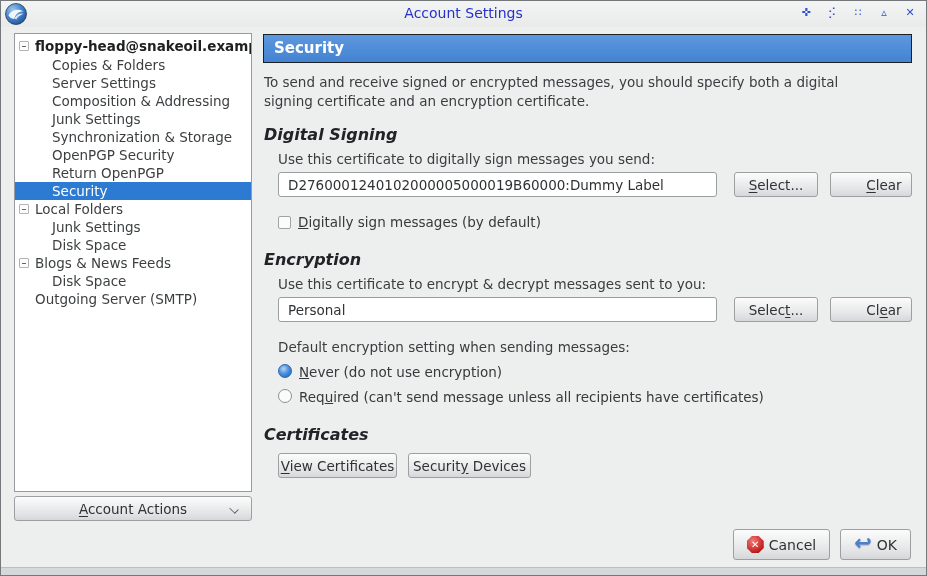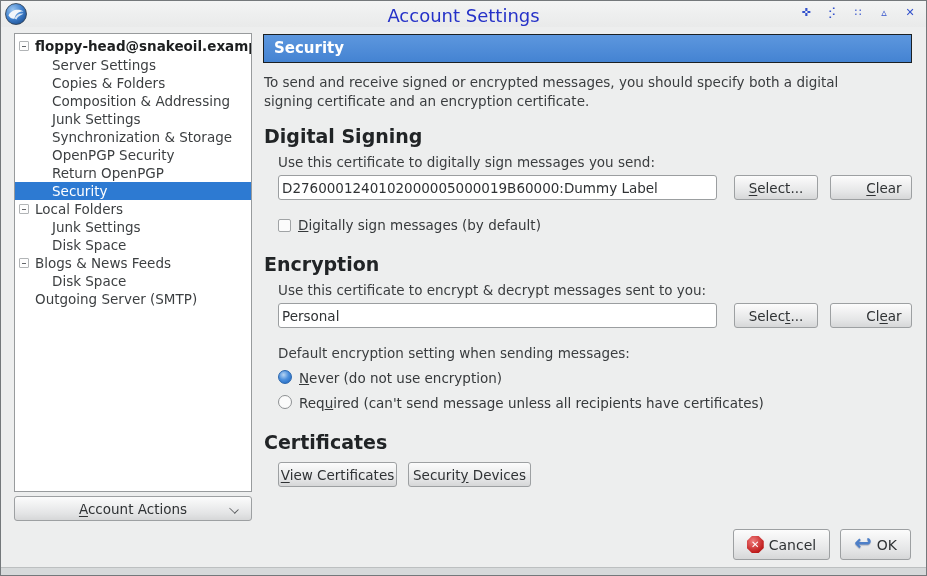--- a/index.html
+++ b/index.html
@@ -17,21 +17,21 @@
   }
 
   
   .titlebar{
     position:absolute; top:0; left:0; right:0; height:26px;
     background:linear-gradient(#f3f4f4,#e9eaea);
   }
   .tb-logo{ position:absolute; left:3px; top:1px; width:24px; height:24px; }
   .tb-title{
     position:absolute; left:0; right:0; top:4px; text-align:center;
-    color:#2531c8; font-size:18px;
+    color:#2531c8; font-size:14px;
   }
   .tb-controls{
     position:absolute; right:8px; top:4px; display:flex; gap:10px;
   }
   .tb-btn{
     width:16px; height:16px; display:flex; align-items:center; justify-content:center;
     color:#3352cc; font-size:11px; line-height:16px; cursor:default;
   }
 
   
@@ -80,28 +80,28 @@
   
   .main{ position:absolute; left:262px; top:33px; width:649px; }
   .banner{
     height:29px; line-height:27px; padding-left:10px;
     background:linear-gradient(#5d97de,#4483d2);
     border:1px solid #1b2023; color:#ffffff;
     font-weight:bold; font-size:15px;
   }
   .intro{ margin:10px 0 0 1px; width:625px; line-height:19px; color:#3a3d3f; }
   h3.sect{
-    margin:14px 0 0 1px; font-size:19px; font-weight:bold; color:#212426;
+    margin:14px 0 0 1px; font-size:16px; font-weight:bold; color:#212426;font-style:italic;
   }
   .indent{ margin-left:15px; }
   .field-label{ margin-top:7px; color:#3a3d3f; }
   .cert-row{ display:flex; align-items:center; margin-top:5px; }
   .cert-input{
     width:439px; height:25px; border:1px solid #9b9ea0; border-radius:3px;
-    background:#ffffff; padding:0 3px; font-family:inherit; font-size:13.5px; color:#2f3234;
+    background:#ffffff; padding:0 9px; font-family:inherit; font-size:13.5px; color:#2f3234;
   }
   .cert-row .btn-select{ width:84px; height:25px; margin-left:17px; }
   .cert-row .btn-clear{ width:82px; height:25px; margin-left:12px;padding-left:26px; }
 
   .check-row{ display:flex; align-items:center; margin-top:17px; }
   .checkbox{
     width:13px; height:13px; border:1px solid #a0a3a5; border-radius:2px;
     background:#fbfbfb; margin-right:7px; flex:none;
   }
   .radio-row{ display:flex; align-items:flex-start; margin-top:9px; }
@@ -160,22 +160,22 @@
         <span class="tb-btn">✜</span>
         <span class="tb-btn">⡪</span>
         <span class="tb-btn">∷</span>
         <span class="tb-btn">▵</span>
         <span class="tb-btn">✕</span>
       </div>
   </div>
 
   <div class="listbox">
       <div class="tree-row level0 bold"><span class="expander"></span><span class="tree-label">floppy-head@snakeoil.examp</span></div>
+      <div class="tree-row level1"><span class="tree-label">Copies &amp; Folders</span></div>
       <div class="tree-row level1"><span class="tree-label">Server Settings</span></div>
-      <div class="tree-row level1"><span class="tree-label">Copies &amp; Folders</span></div>
       <div class="tree-row level1"><span class="tree-label">Composition &amp; Addressing</span></div>
       <div class="tree-row level1"><span class="tree-label">Junk Settings</span></div>
       <div class="tree-row level1"><span class="tree-label">Synchronization &amp; Storage</span></div>
       <div class="tree-row level1"><span class="tree-label">OpenPGP Security</span></div>
       <div class="tree-row level1"><span class="tree-label">Return OpenPGP</span></div>
       <div class="tree-row level1 selected"><span class="tree-label">Security</span></div>
       <div class="tree-row level0"><span class="expander"></span><span class="tree-label">Local Folders</span></div>
       <div class="tree-row level1"><span class="tree-label">Junk Settings</span></div>
       <div class="tree-row level1"><span class="tree-label">Disk Space</span></div>
       <div class="tree-row level0"><span class="expander"></span><span class="tree-label">Blogs &amp; News Feeds</span></div>

